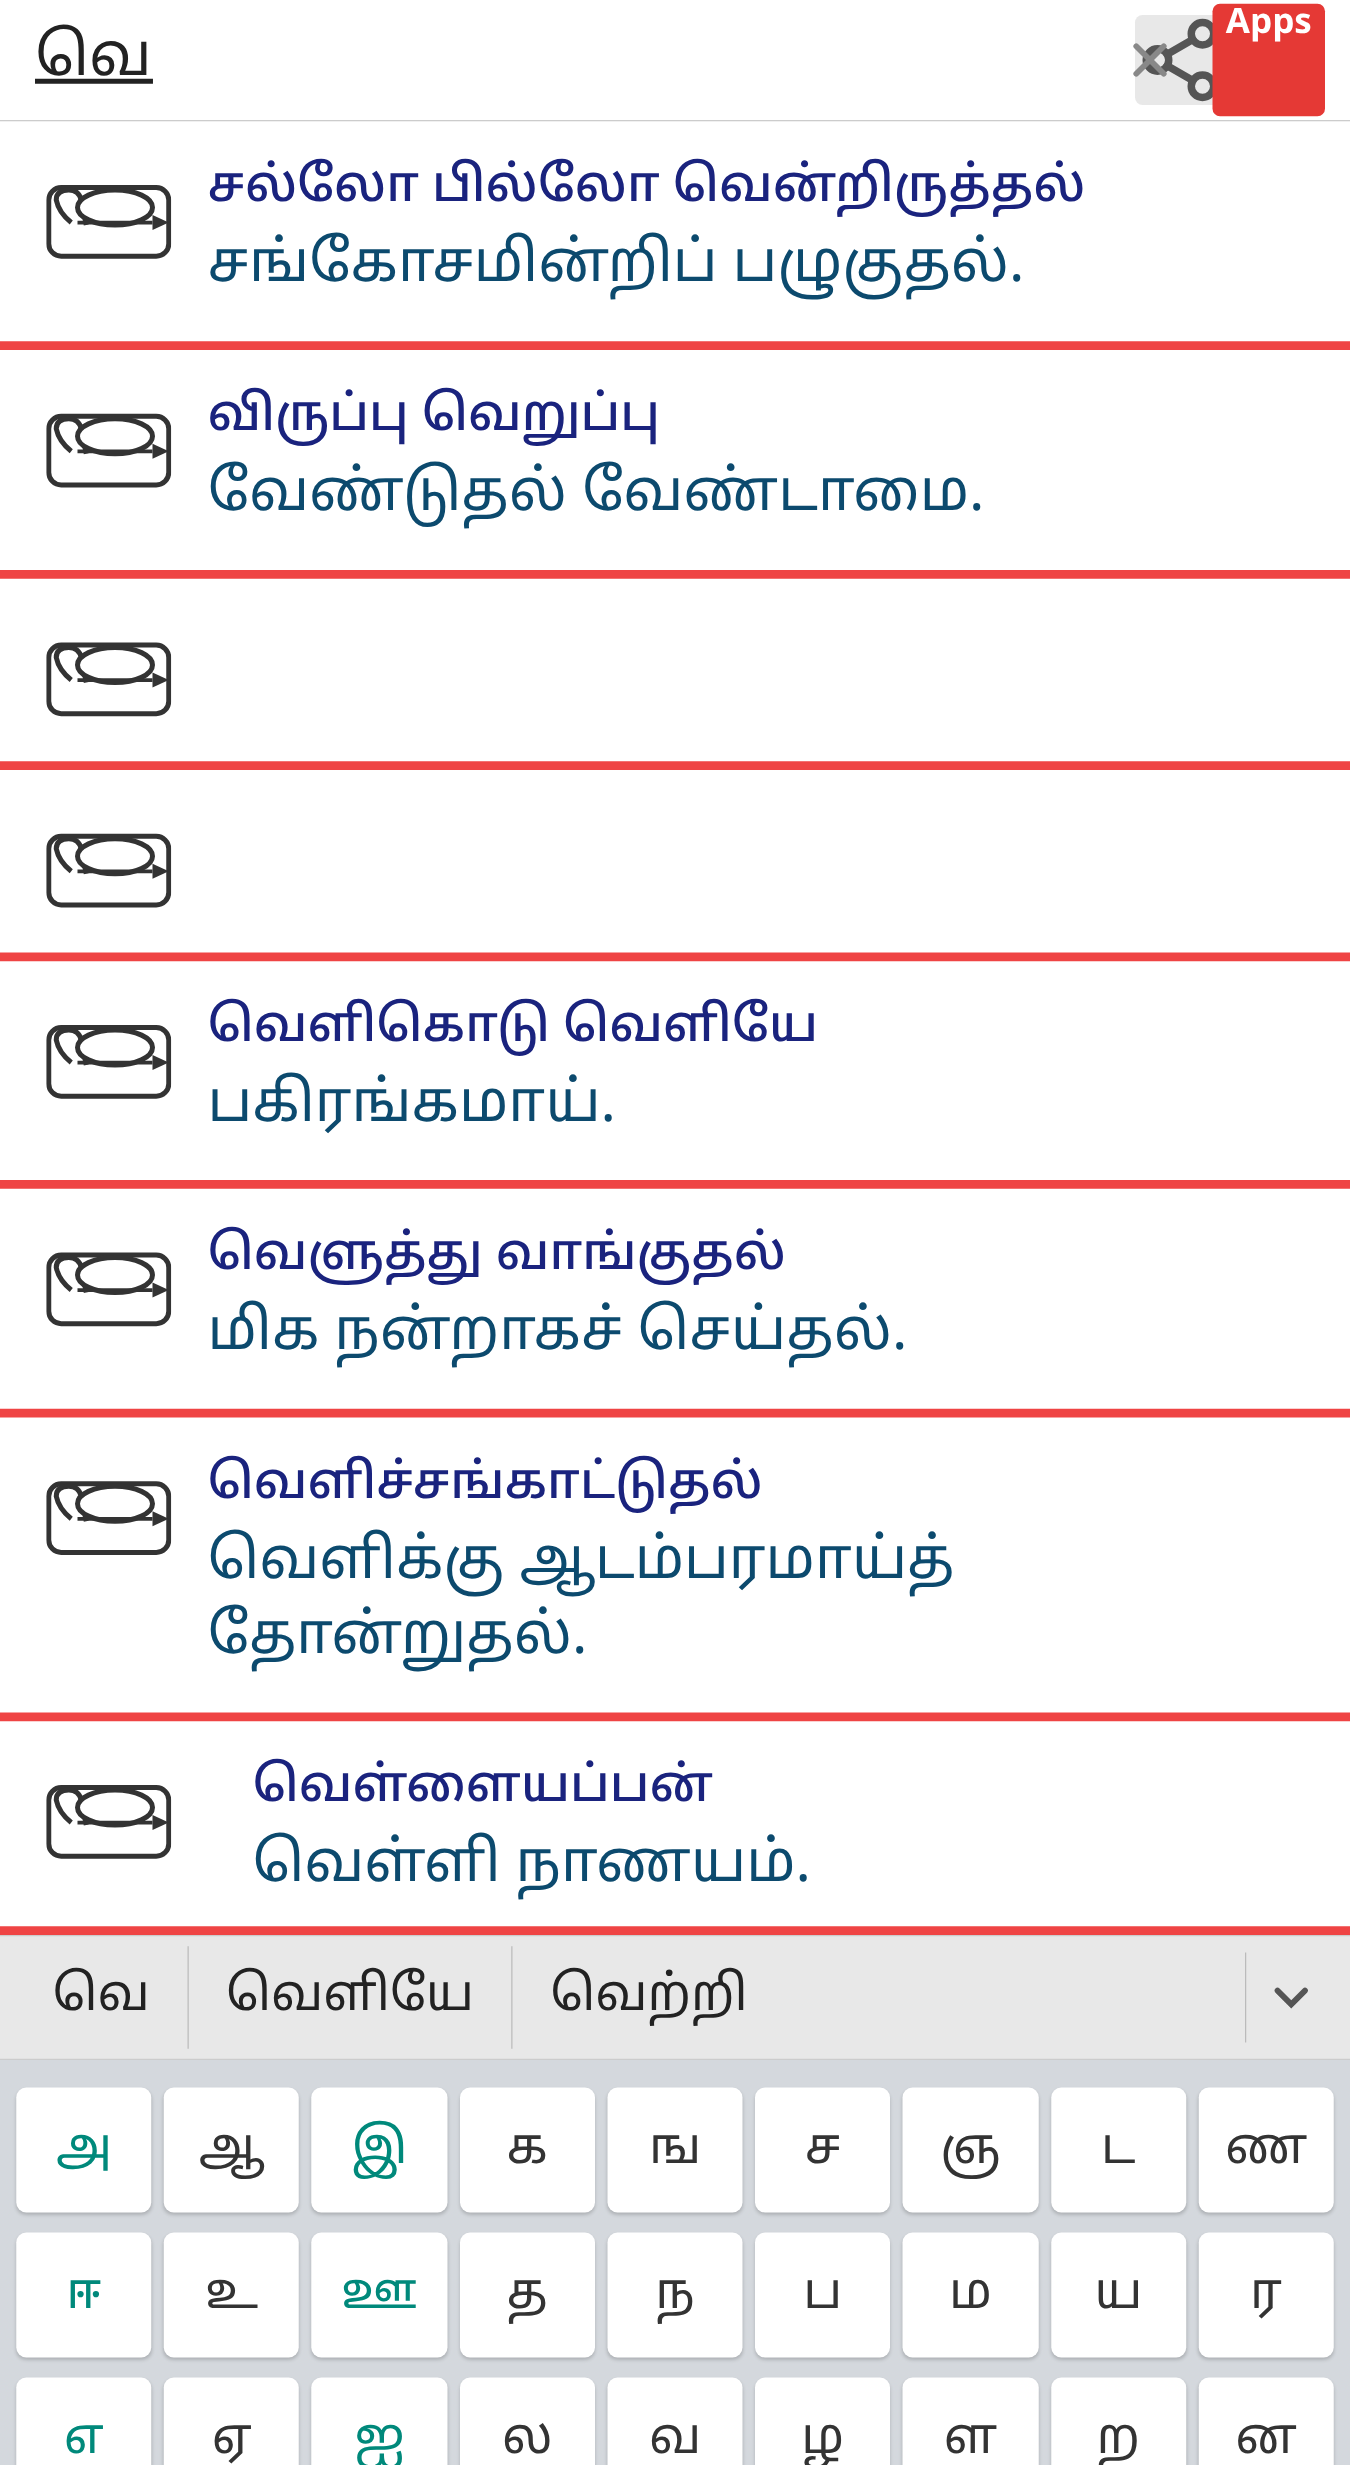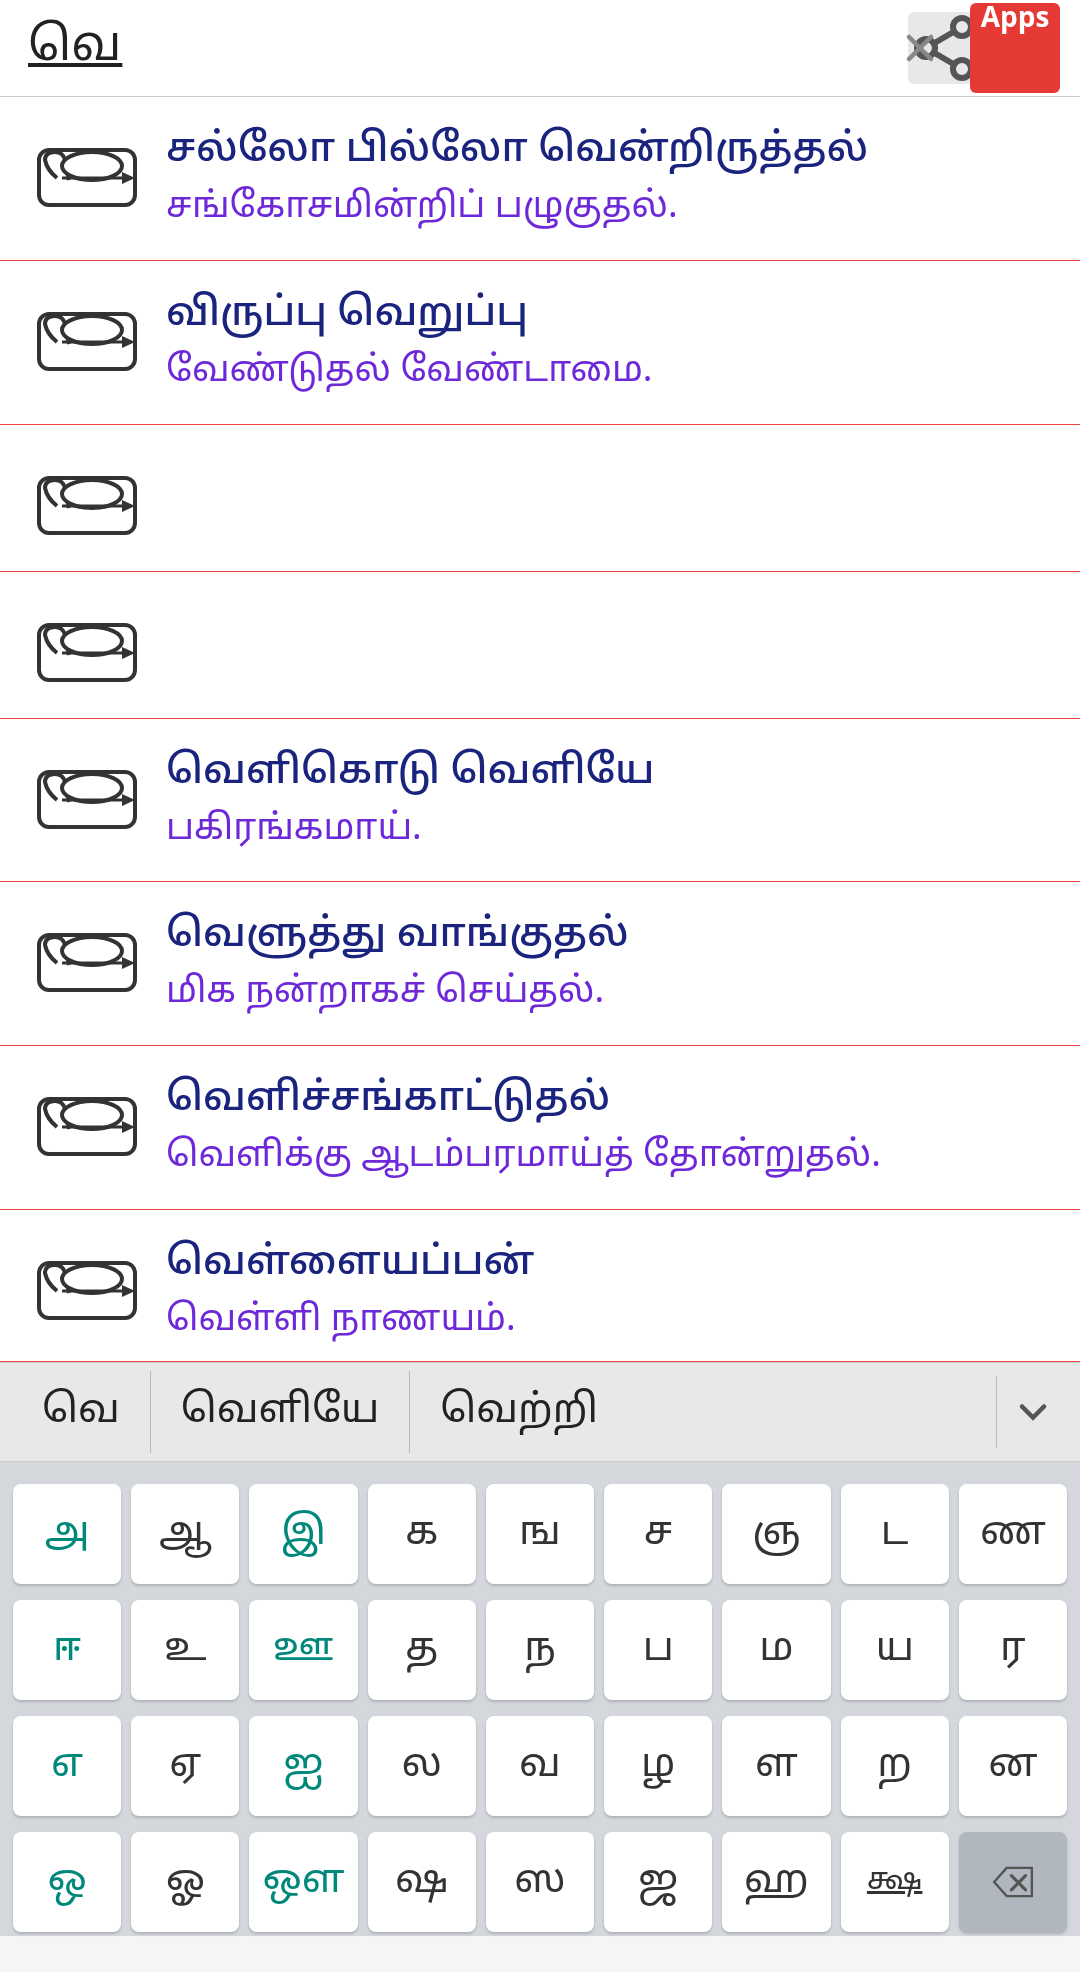--- a/index.html
+++ b/index.html
@@ -79,21 +79,21 @@
     }
 
     
     .list-container {
       background: #fff;
     }
     .list-item {
       display: flex;
       align-items: flex-start;
       padding: 28px 32px;
-      border-bottom: 1px solid #ef4444;
+      border-bottom: 7px solid #ef4444;
       cursor: pointer;
     }
     .item-icon {
       width: 110px;
       min-width: 110px;
       height: 90px;
       display: flex;
       align-items: center;
       justify-content: center;
       margin-right: 24px;
@@ -108,22 +108,22 @@
       justify-content: center;
     }
     .item-title {
       font-size: 40px;
       color: #1a237e;
       font-weight: 500;
       margin-bottom: 8px;
       line-height: 1.3;
     }
     .item-subtitle {
-      font-size: 36px;
-      color: #6d28d9;
+      font-size: 46px;
+      color: #0c4a6e;
       line-height: 1.3;
     }
 
     
     .suggestions-bar {
       display: flex;
       align-items: center;
       background: #e8e8e8;
       border-top: 1px solid #ccc;
       border-bottom: 1px solid #ccc;
@@ -321,21 +321,21 @@
         <line x1="25" y1="48" x2="85" y2="48" stroke="#333" stroke-width="3"></line>
         <polygon points="85,42 98,48 85,54" fill="#333"></polygon>
       </svg>
     </div>
     <div class="item-text">
       <span class="item-title">வெளிச்சங்காட்டுதல்</span>
       <span class="item-subtitle">வெளிக்கு ஆடம்பரமாய்த் தோன்றுதல்.</span>
     </div>
   </div>
 
-  <div class="list-item" style="padding-bottom:16px;">
+  <div class="list-item" style="padding-bottom:16px;gap:36px;">
     <div class="item-icon">
       <svg viewBox="0 0 100 80" fill="none" xmlns="http://www.w3.org/2000/svg">
         <rect x="2" y="20" width="96" height="55" rx="10" fill="#fff" stroke="#333" stroke-width="4"></rect>
         <path d="M20 48 Q10 40 8 30 Q8 22 18 22 Q26 22 28 30 L32 50" stroke="#333" stroke-width="4" fill="none"></path>
         <ellipse cx="55" cy="36" rx="30" ry="14" fill="#fff" stroke="#333" stroke-width="4"></ellipse>
         <line x1="25" y1="48" x2="85" y2="48" stroke="#333" stroke-width="3"></line>
         <polygon points="85,42 98,48 85,54" fill="#333"></polygon>
       </svg>
     </div>
     <div class="item-text">

